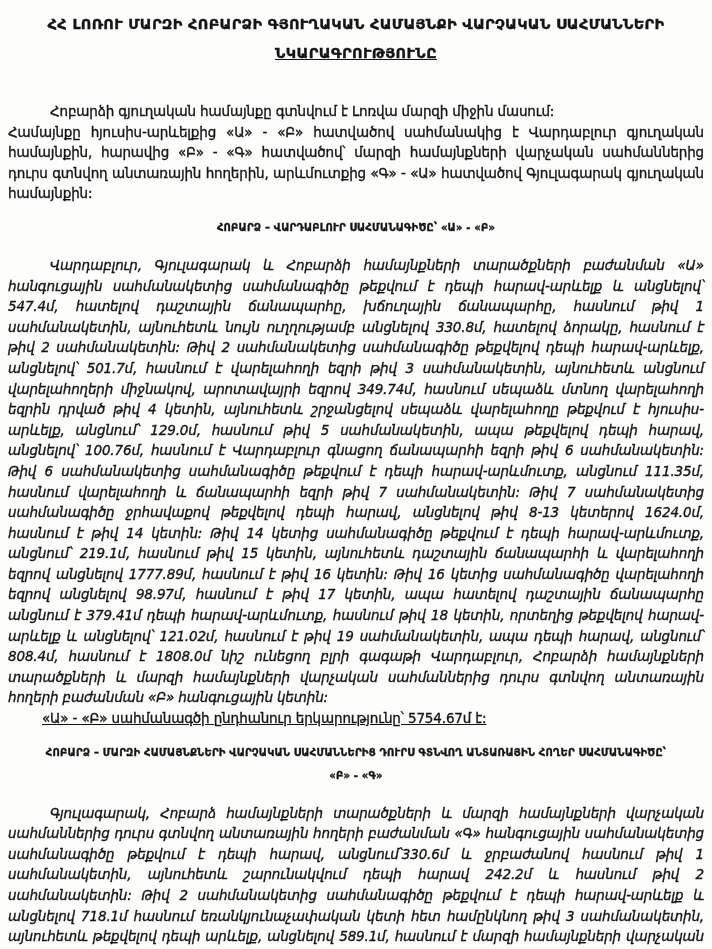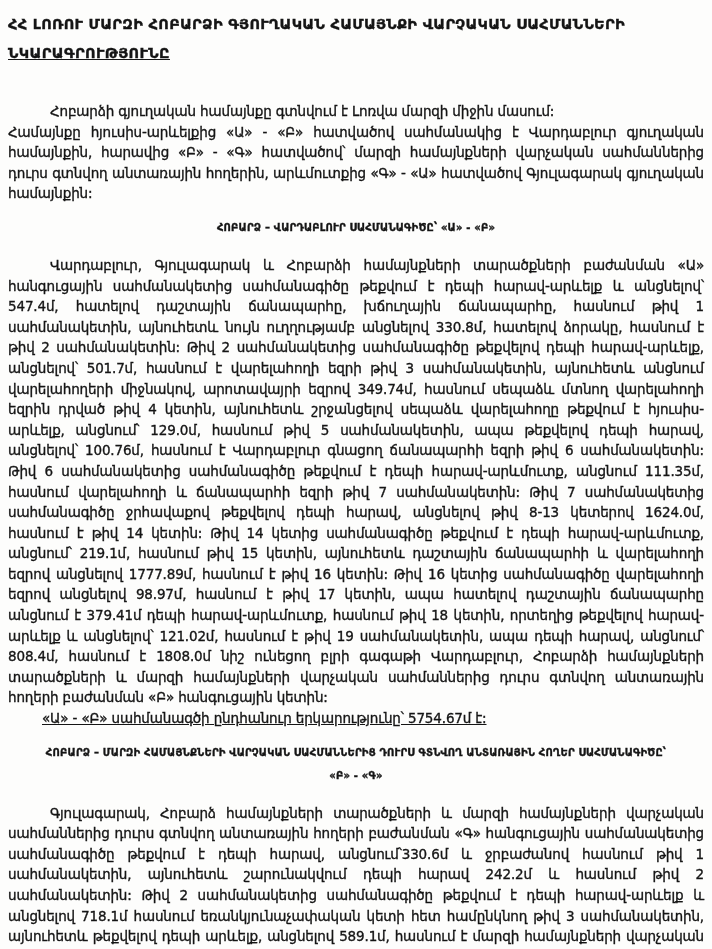--- a/index.html
+++ b/index.html
@@ -17,20 +17,21 @@
     padding: 14px 8px 0 8px;
     font-family: "DejaVu Sans", sans-serif;
     color: #151515;
     font-size: 13.5px;
     line-height: 20.6px;
     letter-spacing: -0.15px;
     -webkit-text-stroke: 0.35px #151515;
   }
   .doc-title {
     margin: 0 0 38px 0;
+    text-align: center;
     font-weight: bold;
     font-size: 14.5px;
     line-height: 20px;
   }
   .doc-title .title-l1 {
     display: block;
     margin-bottom: 9px;
     letter-spacing: 0.3px;
   }
   .doc-title .title-l2 {
@@ -43,20 +44,21 @@
   }
   .line-indented {
     text-indent: 42px;
     text-align: left;
   }
   .body-par {
     text-align: justify;
   }
   .indent-first {
     text-indent: 42px;
+    font-style: italic;
   }
   .sec-heading {
     margin: 12px 30px 16px 30px;
     text-align: center;
     font-weight: bold;
     font-size: 10px;
     line-height: 23px;
     letter-spacing: 0.2px;
   }
   .total-line {

